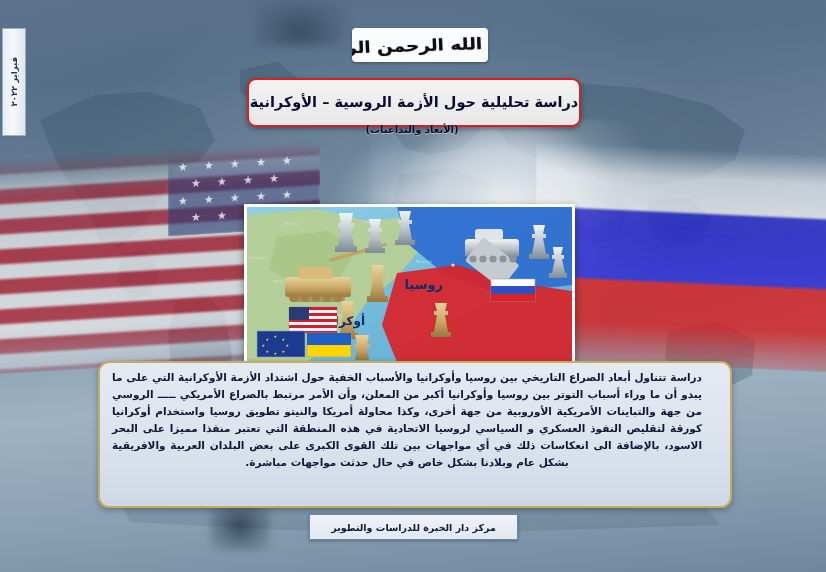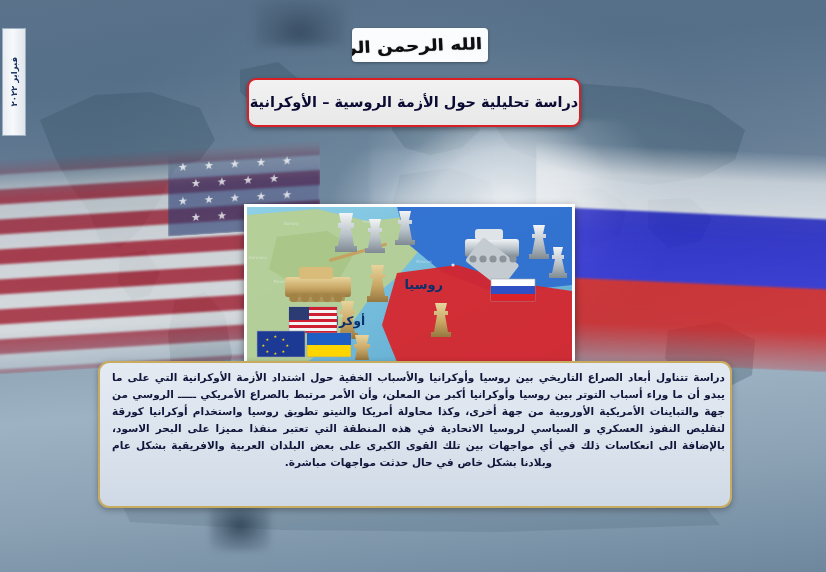--- a/index.html
+++ b/index.html
@@ -135,21 +135,21 @@
     overflow:hidden;background:#2b6ea8;
   }
   .photo svg{display:block;width:100%;height:100%;}
 
   
   .bodybox{
     position:absolute;left:98px;top:361px;width:634px;height:147px;
     background:linear-gradient(to bottom,#e3eaf2 0%,#dbe3ed 55%,#cfd9e5 100%);
     border:2px solid #c8ab5e;border-radius:11px;
     box-shadow:0 2px 6px rgba(0,0,0,.3);
-    box-sizing:border-box;padding:6px 5px 4px 12px;
+    box-sizing:border-box;padding:6px 28px 4px 12px;
   }
   .bodybox p{
     margin:0;font-size:10.5px;line-height:1.62;
     color:#10163a;font-weight:bold;
     font-family:"DejaVu Sans",sans-serif;
     text-align:justify;text-align-last:center;
     direction:rtl;
   }
 
   
@@ -230,20 +230,21 @@
     <span>فبراير ٢٠٢٢</span>
   </div>
 
   <div class="basmala">
     <span>بسم الله الرحمن الرحيم</span>
   </div>
 
   <div class="titlebox">
     <h1>دراسة تحليلية  حول الأزمة الروسية – الأوكرانية</h1>
   </div>
+  <div class="subtitle">(الأبعاد والتداعيات)</div>
 
   <div class="photo">
     <svg viewBox="0 0 325 155" preserveAspectRatio="none" xmlns="http://www.w3.org/2000/svg">
       <defs>
         <linearGradient id="seaG" x1="0" y1="0" x2="1" y2="1">
           <stop offset="0%" stop-color="#8fd0e8"></stop>
             <stop offset="100%" stop-color="#5ba8cf"></stop>
         </linearGradient>
         <linearGradient id="pieceG" x1="0" y1="0" x2="0" y2="1">
           <stop offset="0%" stop-color="#f2f4f6"></stop>
@@ -357,14 +358,17 @@
         <rect x="60" y="126" width="44" height="24" fill="#ffd500" stroke="#9aa6ad" stroke-width="0.6"></rect>
         <rect x="60" y="126" width="44" height="12" fill="#1f5fc4"></rect>
       </g>
     </svg>
   </div>
 
   <div class="bodybox">
     <p>دراسة تتناول أبعاد الصراع التاريخي بين روسيا وأوكرانيا  والأسباب الخفية حول اشتداد الأزمة الأوكرانية التي على ما يبدو أن ما وراء أسباب التوتر بين روسيا وأوكرانيا أكبر من المعلن، وأن الأمر مرتبط بالصراع الأمريكي ـــــ الروسي من جهة والتباينات الأمريكية الأوروبية من جهة أخرى، وكذا محاولة أمريكا والنيتو تطويق روسيا واستخدام أوكرانيا  كورقة لتقليص النفوذ العسكري و السياسي لروسيا الاتحادية في هذه المنطقة التي تعتبر منفذا مميزا على البحر الاسود، بالإضافة الى انعكاسات  ذلك في أي مواجهات بين تلك القوى الكبرى على  بعض البلدان العربية والافريقية بشكل عام وبلادنا بشكل خاص في حال حدثت مواجهات مباشرة.</p>
   </div>
 
+  <div class="footer">
+    <span>مركز دار الخبرة للدراسات والتطوير</span>
+  </div>
 
 </div>
 
 </body></html>

